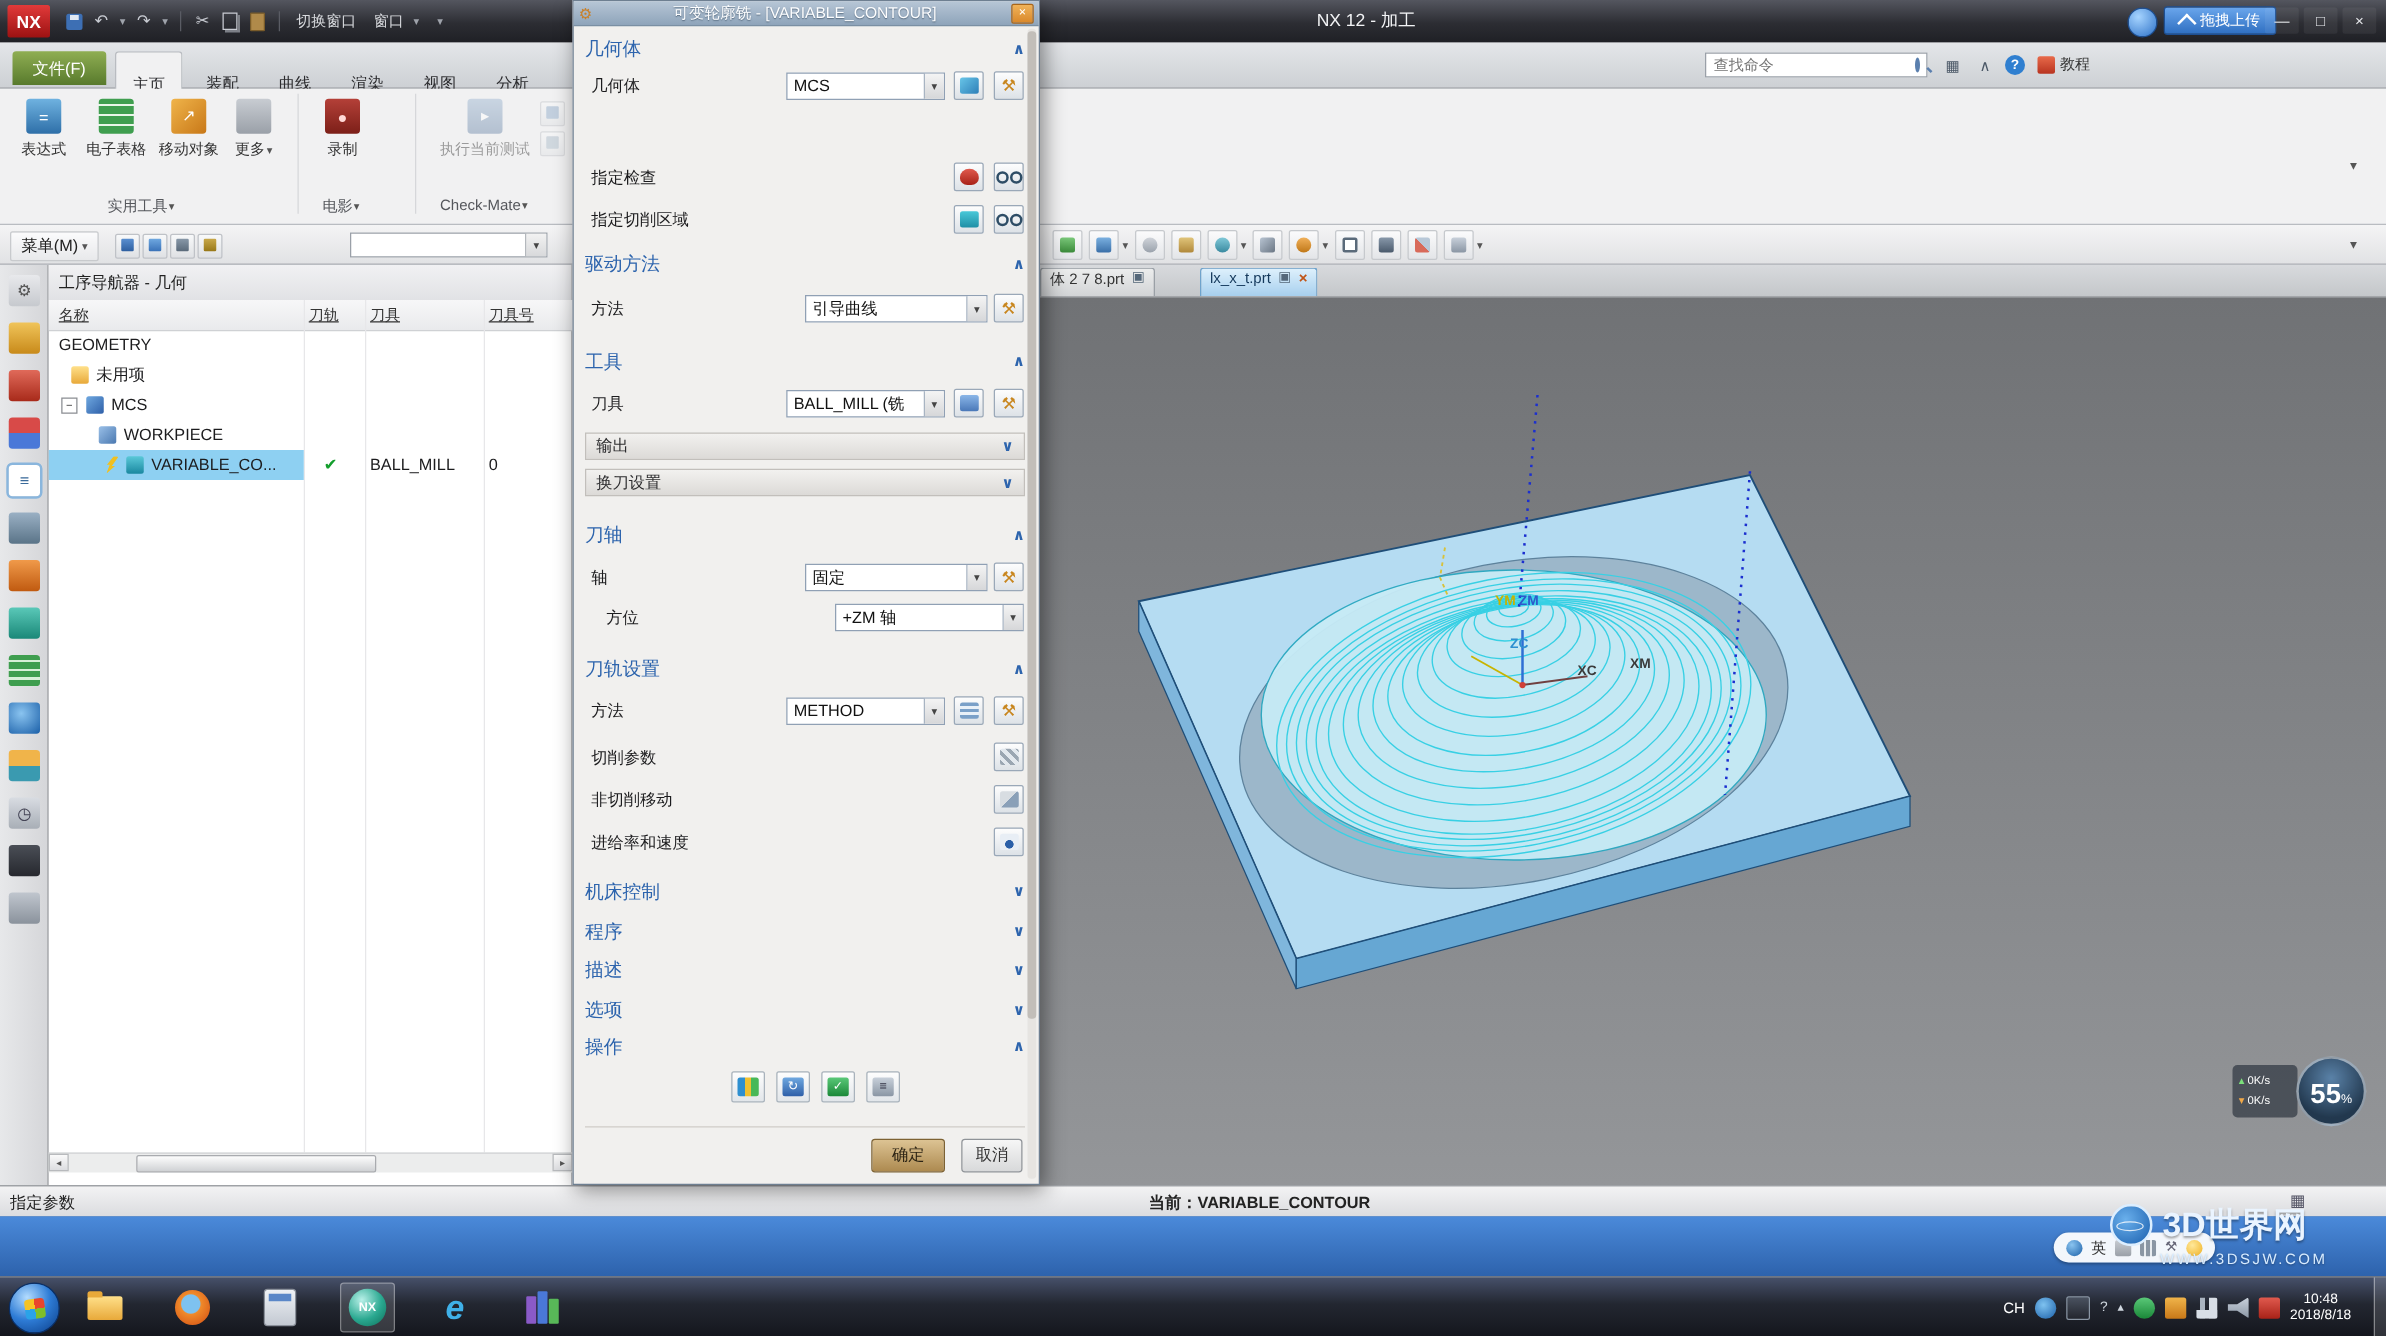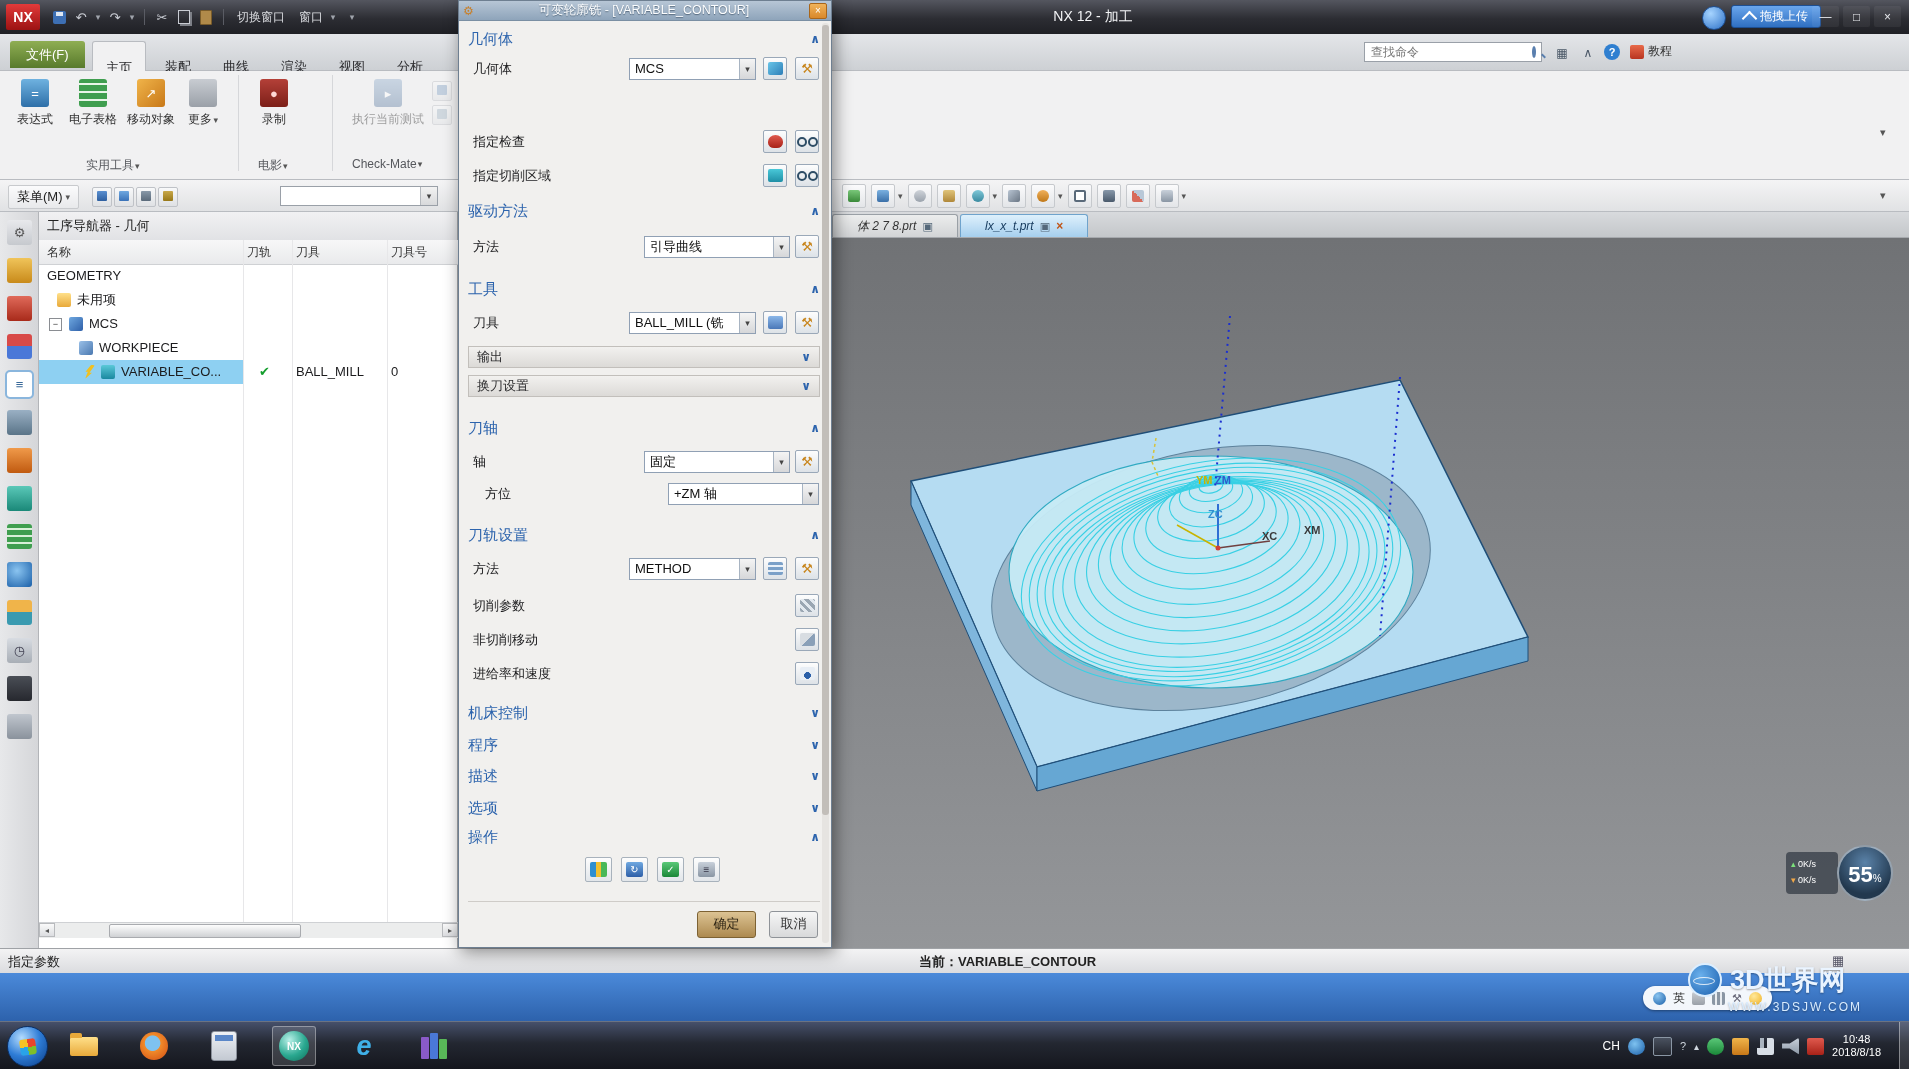--- a/index.html
+++ b/index.html
@@ -77,41 +77,41 @@
   .vt-ic{width:22px;height:22px;border-radius:2px;background:linear-gradient(#fbfbfc,#e3e5e8);
          border:1px solid #c6c9cd;display:flex;align-items:center;justify-content:center;}
   .vt-ic i{width:12px;height:12px;border-radius:2px;display:block;}
   .vt-row{position:absolute;left:842px;top:4px;display:flex;gap:5px;align-items:center;}
   .vdrop{font-size:9px;color:#555;margin-left:-2px;}
   .overflow-arrow{position:absolute;left:1880px;top:9px;font-size:11px;color:#555;}
 
   
   .tabstrip{left:458px;top:212px;width:1451px;height:26px;background:linear-gradient(#d8dadd,#c4c7ca);
             border-bottom:1px solid #a6a9ad;box-sizing:border-box;}
-  .ptab{position:absolute;top:2px;height:23px;display:flex;align-items:center;gap:6px;padding:0 24px;font-size:12px;
+  .ptab{position:absolute;top:2px;height:23px;display:flex;gap:6px;padding:0 7px;font-size:12px;
         border:1px solid #9aa0a6;border-bottom:none;border-radius:3px 3px 0 0;
-        background:linear-gradient(#eceded,#d2d4d6);color:#333;box-sizing:border-box;font-style:italic;}
+        background:linear-gradient(#eceded,#d2d4d6);color:#333;box-sizing:border-box;}
   .ptab.active{background:linear-gradient(#def0fc,#a6cfee);border-color:#6fa3cc;color:#15395c;}
   .ptab .box{font-size:11px;color:#55687a;}
   .ptab .x{color:#c05518;font-weight:bold;font-size:12px;}
 
   
   .resbar{left:0;top:212px;width:39px;height:736px;background:linear-gradient(90deg,#e7e8ea,#d5d6d9);
           border-right:1px solid #b2b4b8;box-sizing:border-box;}
   .rb-ic{position:absolute;left:7px;width:25px;height:25px;border-radius:3px;display:flex;align-items:center;
          justify-content:center;font-size:13px;color:#fff;}
   .rb-ic.active{outline:2px solid #8ab6dd;background:#fff;}
 
   
   .nav{left:39px;top:212px;width:419px;height:736px;background:#fff;border-right:1px solid #a6a9ad;box-sizing:border-box;}
   .nav-title{height:28px;background:linear-gradient(#f1f1f3,#e1e2e5);border-bottom:1px solid #c5c7cb;
              display:flex;align-items:center;padding:0 8px;font-size:13px;color:#222;}
   .nav-cols{position:absolute;left:0;top:28px;width:419px;height:24px;background:linear-gradient(#f7f7f8,#e9eaec);
             border-bottom:1px solid #cfd1d4;font-size:12px;color:#333;}
-  .nav-cols span{position:absolute;top:4px;}
+  .nav-cols span{position:absolute;top:4px;text-decoration:underline;}
   .colsep{position:absolute;top:28px;width:1px;height:682px;background:#e7e7e9;}
   .nrow{position:absolute;left:0;width:419px;height:24px;line-height:24px;font-size:13px;color:#1c1c1e;}
   .nrow .txt{position:absolute;top:0;white-space:nowrap;}
   .nic{position:absolute;top:5px;width:14px;height:14px;border-radius:2px;}
   .expbox{position:absolute;top:6px;left:10px;width:11px;height:11px;border:1px solid #8a8d92;background:#fff;
           font-size:9px;line-height:10px;text-align:center;color:#333;}
   .selband{position:absolute;left:0;top:0;width:204px;height:24px;background:#8ed0f2;}
   .navcheck{color:#149e2d;font-weight:bold;}
   .hscroll{position:absolute;left:0;top:710px;width:419px;height:15px;background:#eceded;border-top:1px solid #cfd1d4;}
   .hs-btn{position:absolute;top:0;width:16px;height:14px;background:linear-gradient(#fafafa,#dcdde0);

